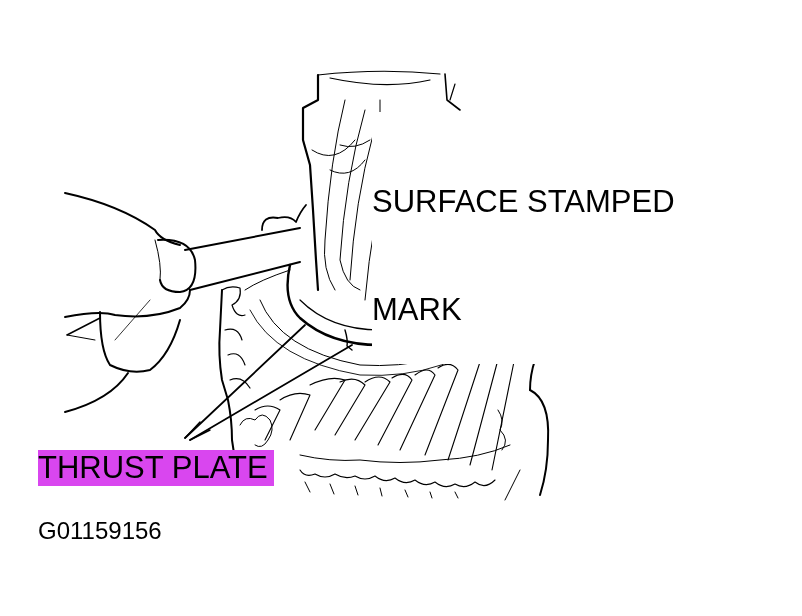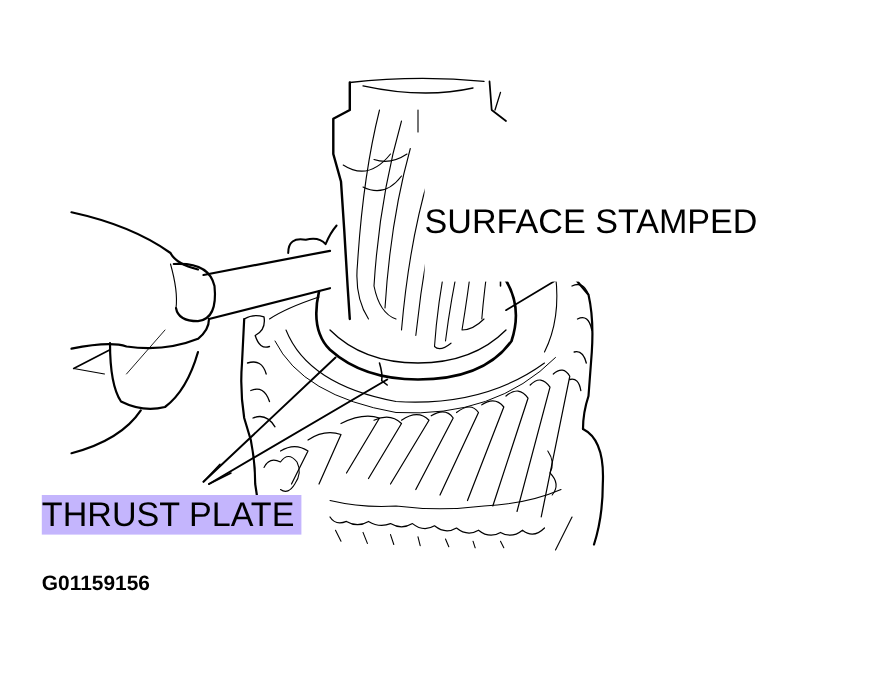--- a/index.html
+++ b/index.html
@@ -24,43 +24,42 @@
     }
     .label {
       position: absolute;
       font-family: "Liberation Sans", sans-serif;
       font-weight: normal;
       color: #000;
       white-space: pre;
       letter-spacing: 0px;
     }
     .label-surface {
-      left: 386px;
+      left: 372px;
       top: 112px;
       font-size: 31px;
       line-height: 36px;
       background: #fff;
       padding-right: 4px;
     }
     .label-surface span { display: block; }
     .label-thrust {
       left: 38px;
       top: 450px;
       font-size: 31px;
       line-height: 36px;
-      background: #c4b5fd;
+      background: #d946ef;
       padding-right: 6px;
       text-align: center;
     }
     .label-figid {
       left: 38px;
       top: 518px;
-      font-size: 19px;
+      font-size: 24px;
       line-height: 26px;
-      font-weight: bold;
     }
   </style>
 </head>
 <body>
 
 <div class="figure">
   <svg width="802" height="616" viewBox="0 0 802 616" xmlns="http://www.w3.org/2000/svg">
     <g fill="none" stroke="#000" stroke-linecap="round" stroke-linejoin="round">
 
       <g>
@@ -149,17 +148,18 @@
         <path d="M185 438 L305 325" stroke-width="1.8"></path>
         <path d="M190 440 L352 345" stroke-width="1.8"></path>
         <path d="M185 438 L200 422 M190 440 L210 430" stroke-width="1.4"></path>
       </g>
     </g>
   </svg>
 </div>
 
 <div class="label label-surface">
   <span>SURFACE STAMPED</span>
+  <span>MARK</span>
 </div>
 
 <div class="label label-thrust">THRUST PLATE</div>
 
 <div class="label label-figid">G01159156</div>
 
 </body></html>

